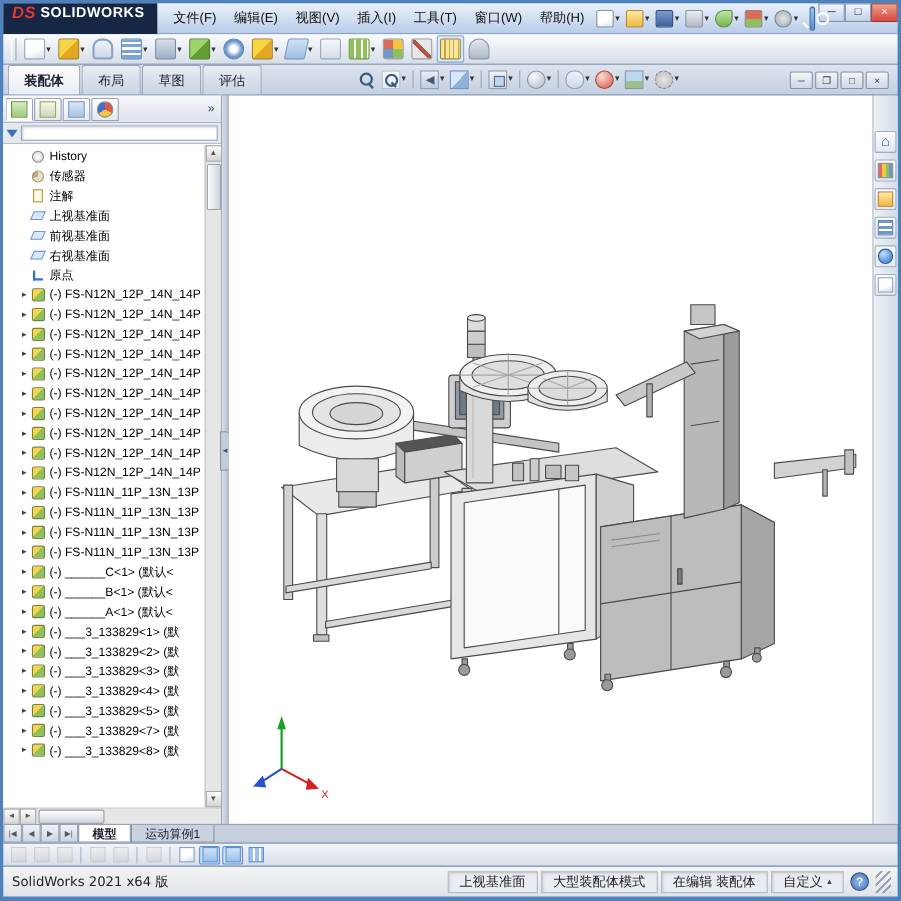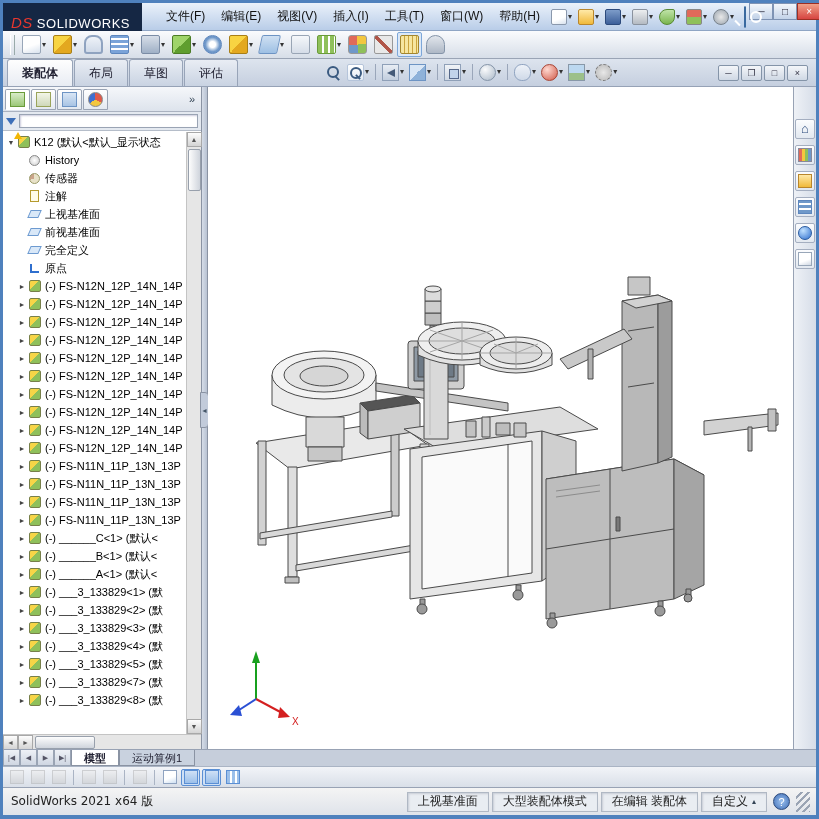--- a/index.html
+++ b/index.html
@@ -3,24 +3,24 @@
 <meta charset="utf-8">
 <style>
   *{box-sizing:border-box;margin:0;padding:0;user-select:none}
   html,body{width:819px;height:819px;overflow:hidden;background:#3f6db5;
     font-family:"Liberation Sans","DejaVu Sans",sans-serif;font-size:12px;color:#111}
   .window{position:absolute;inset:0;background:#4f81bd}
 
   
   .titlebar{position:absolute;left:3px;right:3px;top:3px;height:28px;
     background:linear-gradient(#eaf1fa,#b9cde8);display:flex;align-items:center;border-bottom:1px solid #8fa5c4}
-  .logo{height:28px;background:#152744;color:#fff;display:flex;align-items:flex-end;gap:4px;
-    padding:0 12px 0 8px;font-weight:normal;font-size:13px;letter-spacing:.5px}
+  .logo{height:28px;background:#152744;color:#fff;display:flex;align-items:flex-start;gap:4px;
+    padding:0 12px 0 8px;font-weight:bold;font-size:13px;letter-spacing:.5px}
   .logo-mark{color:#e8372e;font-style:italic;font-size:15px}
-  .menubar{display:flex;margin-left:16px}
+  .menubar{display:flex;margin-left:6px}
   .menu-item{padding:4px 8px;font-size:12px;cursor:default;white-space:nowrap}
   .quickbar{display:flex;margin-left:auto;align-items:center;margin-right:4px}
   .qbtn{display:flex;align-items:center;padding:2px 2px;border:1px solid transparent;border-radius:2px}
   .qic{width:16px;height:16px;display:inline-block;border-radius:2px}
   .dd{font-size:8px;color:#333;margin-left:1px;line-height:1}
   .q-new{background:linear-gradient(160deg,#fff 60%,#d8e2ee);border:1px solid #8a98ac}
   .q-open{background:linear-gradient(#ffe9a8,#f0b93a);border:1px solid #b9862c}
   .q-save{background:linear-gradient(#7d9cc9,#3c5f9a);border:1px solid #2c4a7c}
   .q-print{background:linear-gradient(#eceef0,#b4bac2);border:1px solid #8a929e}
   .q-undo{background:linear-gradient(#bfe3a8,#7ab54e);border:1px solid #578a33;border-radius:50% 2px 50% 50%}
@@ -371,28 +371,20 @@
           <div class="ptab">
             <span class="pic p-dm"></span>
           </div>
           <span class="pchev">»</span>
         </div>
       <div class="filter-row">
         <span class="funnel"></span>
         <span class="filter-box"></span>
       </div>
       <div class="tree" id="tree">
-          <div class="trow root">
-            <span class="tarrow">▼</span>
-            <span class="ticonwrap">
-              <span class="ticon t-assembly"></span>
-              <span class="t-warn"></span>
-            </span>
-            <span class="tlabel">K12 (默认&lt;默认_显示状态</span>
-          </div>
           <div class="trow">
             <span class="tarrow"></span>
             <span class="ticonwrap">
               <span class="ticon t-history"></span>
             </span>
             <span class="tlabel">History</span>
           </div>
           <div class="trow">
             <span class="tarrow"></span>
             <span class="ticonwrap">
@@ -419,21 +411,21 @@
             <span class="ticonwrap">
               <span class="ticon t-plane"></span>
             </span>
             <span class="tlabel">前视基准面</span>
           </div>
           <div class="trow">
             <span class="tarrow"></span>
             <span class="ticonwrap">
               <span class="ticon t-plane"></span>
             </span>
-            <span class="tlabel">完全定义</span>
+            <span class="tlabel">右视基准面</span>
           </div>
           <div class="trow">
             <span class="tarrow"></span>
             <span class="ticonwrap">
               <span class="ticon t-origin"></span>
             </span>
             <span class="tlabel">原点</span>
           </div>
           <div class="trow">
             <span class="tarrow">►</span>

